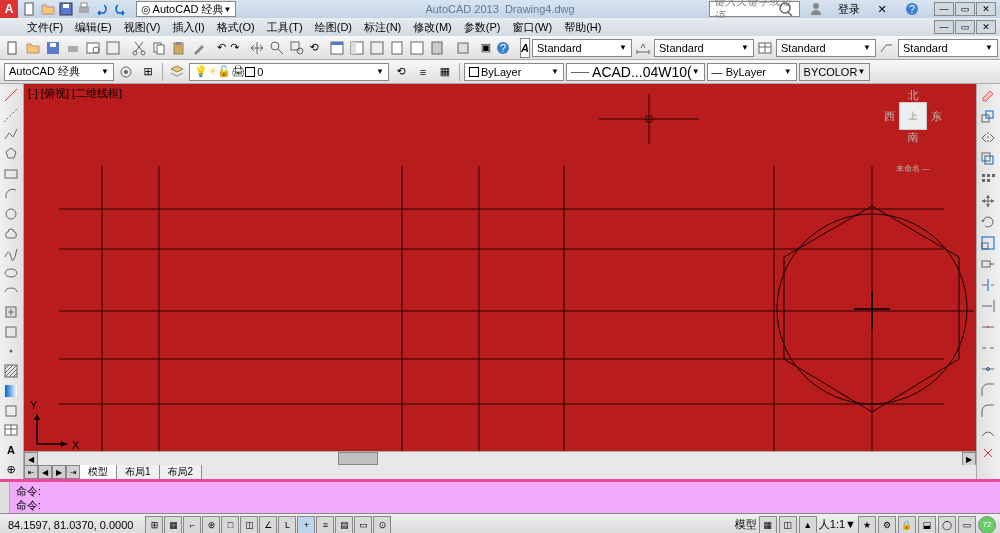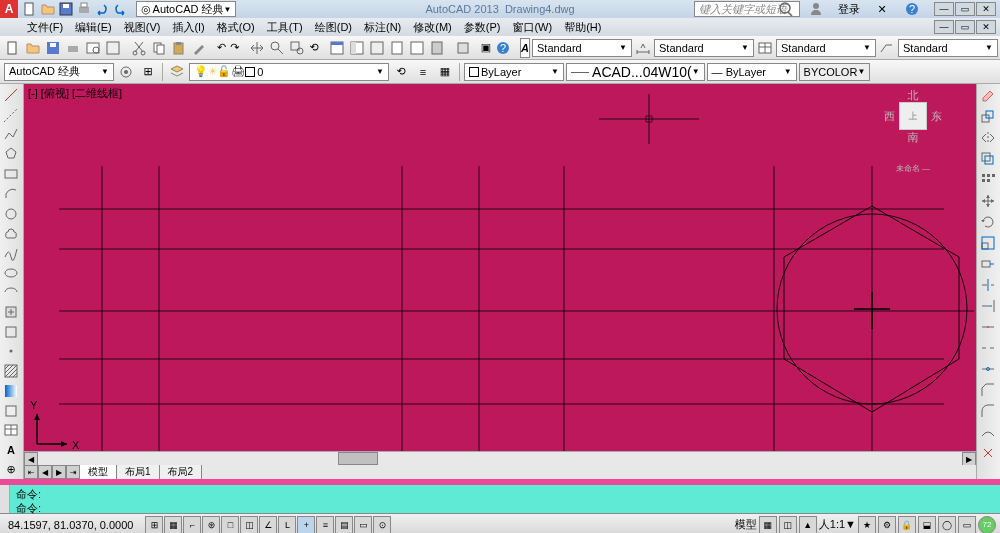--- a/index.html
+++ b/index.html
@@ -3,55 +3,55 @@
 <meta charset="utf-8">
 <style>
 *{margin:0;padding:0;box-sizing:border-box;font-family:"Microsoft YaHei","SimSun",Arial,sans-serif;font-size:11px;user-select:none}
 body{width:1000px;height:533px;background:#f0f0f0;overflow:hidden;position:relative}
 .titlebar{height:18px;background:linear-gradient(#d8e4f0,#c4d4e6);display:flex;align-items:center;position:relative}
 .app-logo{width:18px;height:18px;background:#d33;display:flex;align-items:center;justify-content:center;color:#fff;font-weight:bold;font-size:12px}
 .qat{display:flex;gap:2px;margin-left:4px}
 .qat-btn{width:16px;height:16px;display:flex;align-items:center;justify-content:center}
 .workspace-dd{margin-left:8px;background:#fff;border:1px solid #888;height:16px;padding:0 4px;display:flex;align-items:center;min-width:90px}
 .title-txt{position:absolute;left:50%;transform:translateX(-50%);color:#5a7a9a;font-size:11px}
-.search-box{position:absolute;right:200px;background:#fff;border:1px solid #888;height:16px;width:106px;padding:0 4px;display:flex;align-items:center;color:#888;font-style:italic}
+.search-box{position:absolute;right:200px;background:#fff;border:1px solid #888;height:16px;width:91px;padding:0 4px;display:flex;align-items:center;color:#888;font-style:italic}
 .right-grp{position:absolute;right:4px;display:flex;gap:14px;align-items:center}
 .win-btns{display:flex;gap:1px}
 .win-btn{width:20px;height:14px;background:#d0d8e0;border:1px solid #888;display:flex;align-items:center;justify-content:center;font-size:9px}
 .menubar{height:18px;background:linear-gradient(#e8ecf0,#d4dae2);display:flex;align-items:center;padding-left:21px;position:relative}
 .menu-item{padding:2px 6px;font-size:11px}
 .doc-ctl{position:absolute;right:4px;display:flex;gap:1px}
 .toolbar-row{height:24px;background:linear-gradient(#f8f8f8,#e0e0e0);border-bottom:1px solid #aaa;display:flex;align-items:center;padding:0 4px;gap:2px}
 .tb-btn{width:20px;height:20px;display:flex;align-items:center;justify-content:center;border:1px solid transparent}
 .tb-sep{width:1px;height:18px;background:#aaa;margin:0 2px}
 .tb-dd{background:#fff;border:1px solid #888;height:18px;padding:0 4px;display:flex;align-items:center;min-width:80px}
 .tb-dd-wide{min-width:100px}
 .layer-swatch{display:inline-block;width:10px;height:10px;border:1px solid #000;margin-right:2px}
 .main-area{position:relative;height:395px;display:flex}
 .left-tb{width:24px;background:linear-gradient(90deg,#f0f0f0,#e0e0e0);border-right:1px solid #aaa;display:flex;flex-direction:column;gap:1px;padding-top:2px}
 .left-tb .tb-btn{width:22px;height:20px}
 .right-tb{width:24px;background:linear-gradient(90deg,#e0e0e0,#f0f0f0);border-left:1px solid #aaa;display:flex;flex-direction:column;gap:1px;padding-top:2px}
 .right-tb .tb-btn{width:22px;height:20px}
-.canvas-wrap{flex:1;position:relative;background:#be185d}
+.canvas-wrap{flex:1;position:relative;background:#b91c1c}
 .canvas{position:absolute;inset:0}
 .view-label{position:absolute;top:2px;left:4px;font-size:11px}
 .viewcube{position:absolute;top:4px;right:30px;width:66px;height:80px;color:#bbb;display:flex;flex-direction:column;align-items:center;font-size:10px}
 .vc-top{height:14px}
 .vc-mid{display:flex;align-items:center;gap:4px}
 .vc-face{width:28px;height:28px;background:#eee;border:1px solid #ccc;display:flex;align-items:center;justify-content:center;color:#888;font-size:9px}
 .ucs{position:absolute;bottom:30px;left:8px;width:40px;height:40px}
 .scrollbar-h{position:absolute;bottom:14px;left:0;right:0;height:14px;background:#e8e8e8;border-top:1px solid #aaa;display:flex}
 .sb-btn{width:14px;height:14px;background:#d0d0d0;border:1px solid #888;display:flex;align-items:center;justify-content:center;font-size:8px}
 .sb-thumb{width:40px;background:#c0c0c0;border:1px solid #888;margin-left:300px}
 .tabbar{position:absolute;bottom:0;left:0;right:0;height:14px;background:#e8e8e8;display:flex;align-items:center}
 .tab-nav{display:flex}
 .tab-nav-btn{width:14px;height:14px;background:#d0d0d0;border:1px solid #888;display:flex;align-items:center;justify-content:center;font-size:8px}
 .tab{padding:0 8px;border-right:1px solid #888;font-size:10px;background:#f0f0f0}
 .tab.active{background:#fff}
-.cmdline{height:34px;background:#5eead4;border-top:6px solid #ec4899;padding:2px 4px;font-size:11px;font-family:SimSun,monospace;position:relative}
+.cmdline{height:34px;background:#f0abfc;border-top:3px solid #ec4899;padding:2px 4px;font-size:11px;font-family:SimSun,monospace;position:relative}
 .cmd-handle{position:absolute;left:0;top:0;bottom:0;width:10px;background:#e0e0e0;border-right:1px solid #aaa}
 .cmd-txt{margin-left:12px;line-height:14px}
 .statusbar{height:22px;background:linear-gradient(#f0f0f0,#d8d8d8);border-top:1px solid #888;display:flex;align-items:center;font-size:10px}
 .coords{padding:0 8px;min-width:140px}
 .status-btns{display:flex;gap:1px;margin-left:4px}
 .st-btn{width:18px;height:18px;background:#d8d8d8;border:1px solid #888;display:flex;align-items:center;justify-content:center;font-size:9px}
 .status-right{margin-left:auto;display:flex;gap:2px;padding-right:4px;align-items:center}
 svg{display:block}
 .ico{width:16px;height:16px}
 </style>

